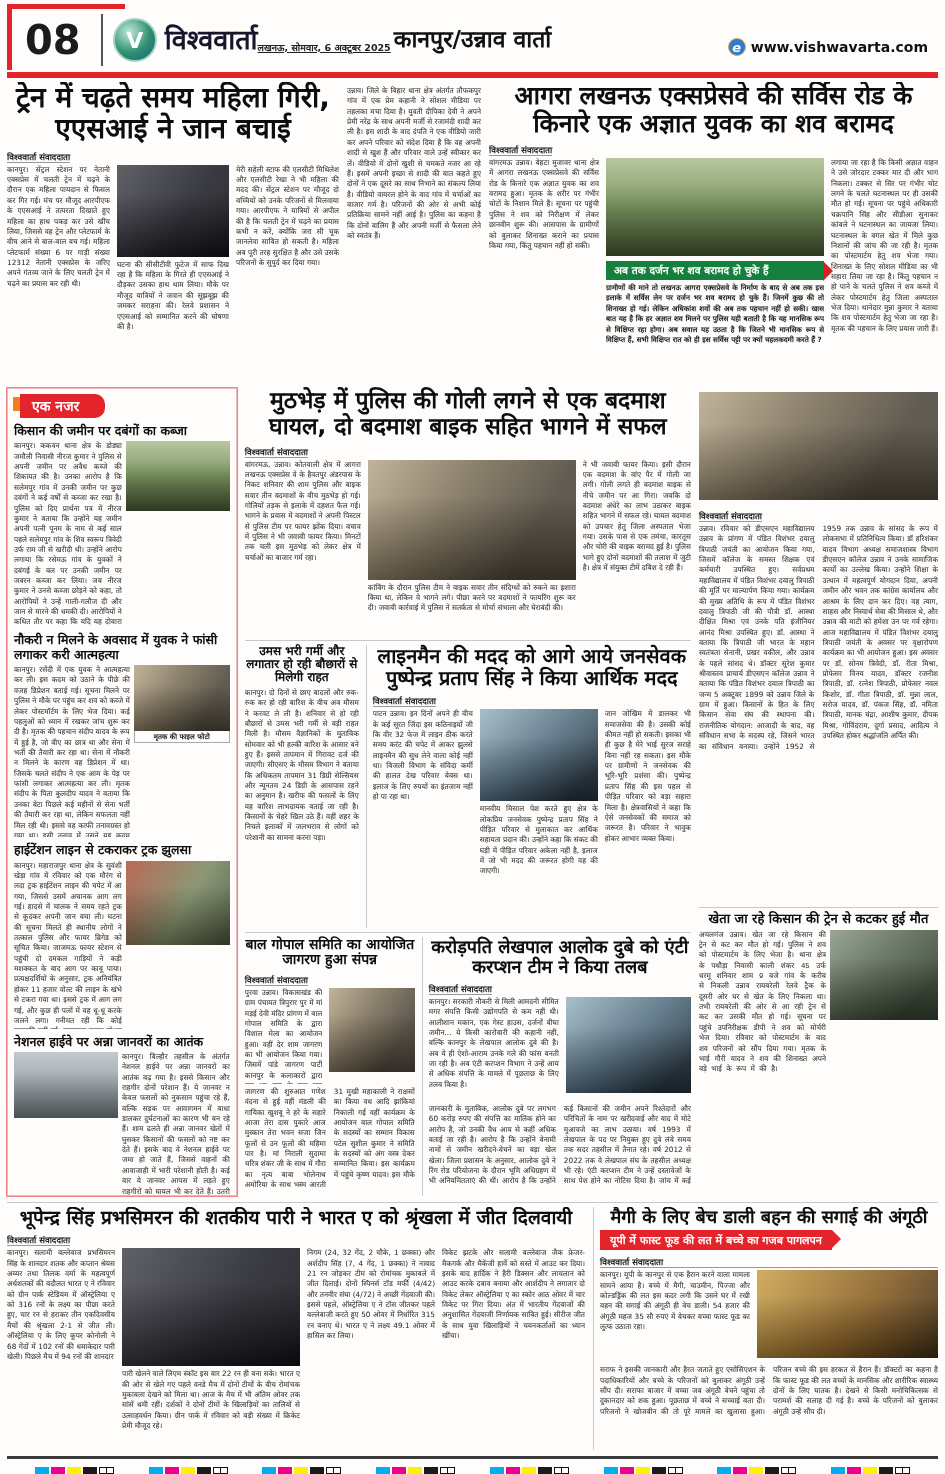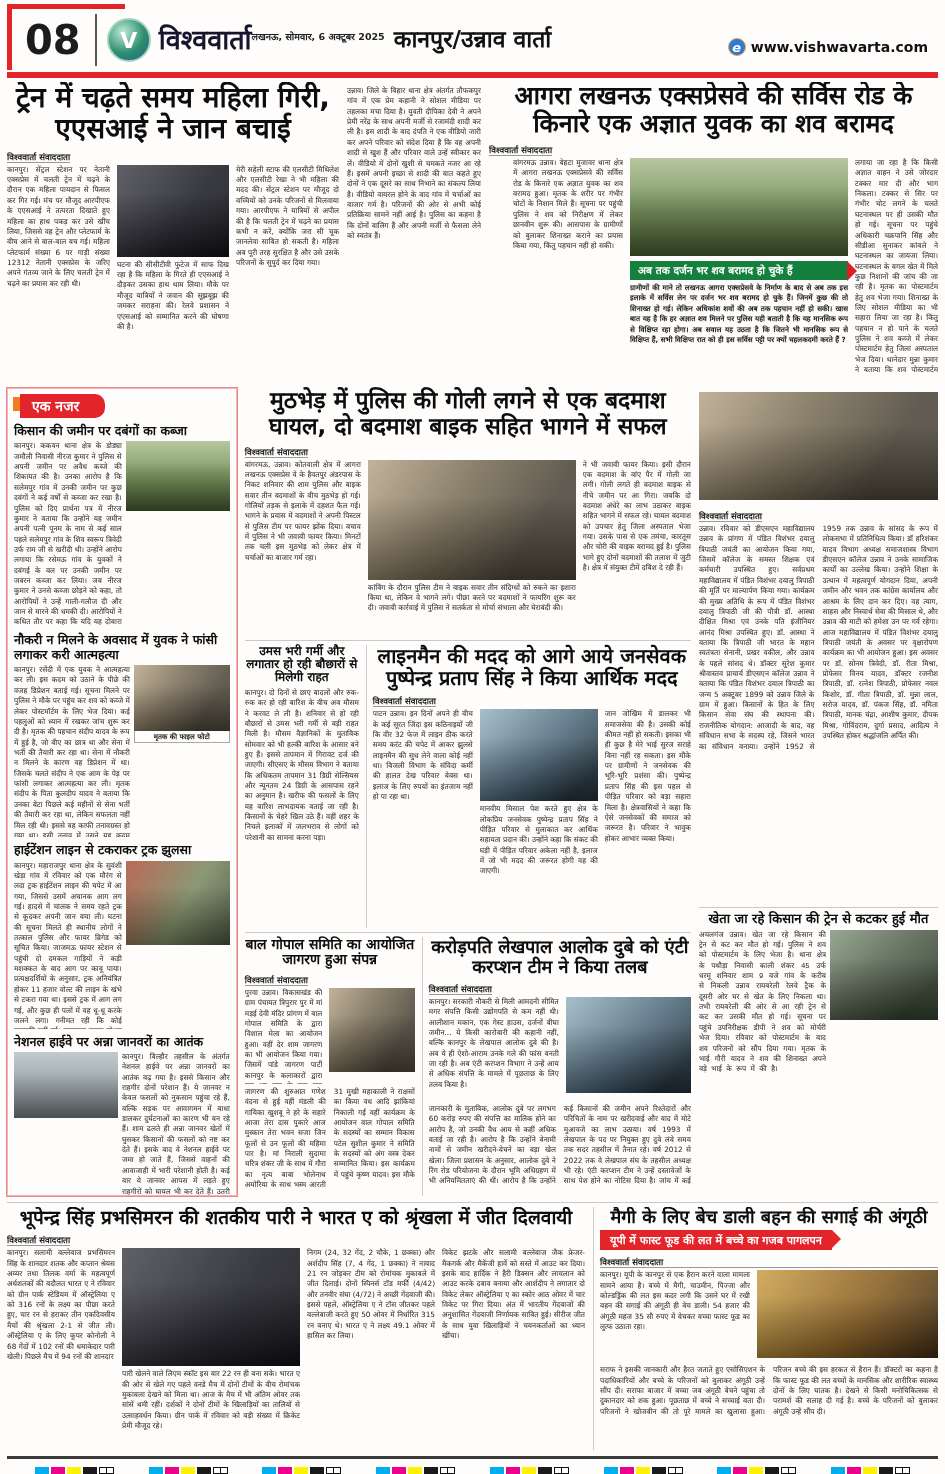--- a/index.html
+++ b/index.html
@@ -7,29 +7,29 @@
   .page {
     width:945px; height:1474px; margin:0 auto; background:#fffdfb;
     font-family:"DejaVu Sans", sans-serif; color:#1c1c1c; position:relative;
     overflow:hidden; padding:0 7px;
   }
   
   .hdr { height:72px; display:flex; align-items:center; position:relative; padding-top:8px; }
   .hdr-redbar { position:absolute; left:0; right:0; bottom:-6px; height:6px; background:#e4242b; }
   .hdr-corner { position:absolute; left:0; top:4px; width:118px; height:66px;
     border-left:5px solid #e4242b; border-top:5px solid #e4242b; }
-  .pageno { font-size:40px; font-weight:800; padding:0 14px 0 18px; line-height:1; z-index:1; }
+  .pageno { font-size:40px; font-weight:800; padding:0 20px 0 18px; line-height:1; z-index:1; }
   .hdr-div { width:2px; height:52px; background:#555; margin-right:10px; }
   .logo-circle { width:44px; height:44px; border-radius:50%;
     background:radial-gradient(circle at 35% 30%, #bfe9d8, #2e8f6e 55%, #1b5e8f);
     border:2px solid #9fd3c0; display:flex; align-items:center; justify-content:center;
     color:#fff; font-weight:800; font-size:22px; margin-right:8px; }
   .masthead-block { display:flex; flex-direction:row; }
   .masthead { font-size:27px; font-weight:800; color:#15152e; line-height:1.05; }
-  .edition { font-size:9.5px; font-weight:700; color:#222; margin-top:4px; }
+  .edition { font-size:9.5px; font-weight:700; color:#222; margin-top:15px;text-decoration:underline; }
   .section-title { position:absolute; left:50%; transform:translateX(-50%); top:22px;
     font-size:23px; font-weight:800; color:#111; }
   .website { position:absolute; right:10px; top:38px; display:flex; align-items:center; gap:5px;
     font-size:14px; font-weight:800; color:#111; }
   .e-icon { width:18px; height:18px; border-radius:50%; color:#fff; background:#2e7bd6;
     font-size:13px; font-weight:800; font-style:italic; display:flex; align-items:center;
     justify-content:center; border:1px solid #f0a33c; }
   
   .h-big { font-weight:800; text-align:center; color:#0d0d0d; line-height:1.12; }
   .byline { font-size:8.5px; font-weight:800; border-bottom:1px solid #999; display:inline-block; margin:3px 0 2px; }
@@ -118,21 +118,21 @@
     </div>
 
     <div style="width:134px; overflow:hidden;">
       <div class="bt" style="height:228px; margin-top:4px;">उन्नाव। जिले के बिहार थाना क्षेत्र अंतर्गत तौफकपुर गांव में एक प्रेम कहानी ने सोशल मीडिया पर तहलका मचा दिया है। युवती दीपिका देवी ने अपने प्रेमी नरेंद्र के साथ अपनी मर्जी से रजामंदी शादी कर ली है। इस शादी के बाद दंपति ने एक वीडियो जारी कर अपने परिवार को संदेश दिया है कि वह अपनी शादी से खुश हैं और परिवार वाले उन्हें स्वीकार कर लें। वीडियो में दोनों खुशी से चमकते नजर आ रहे हैं। इसमें अपनी इच्छा से शादी की बात कहते हुए दोनों ने एक दूसरे का साथ निभाने का संकल्प लिया है। वीडियो वायरल होने के बाद गांव में चर्चाओं का बाजार गर्म है। परिजनों की ओर से अभी कोई प्रतिक्रिया सामने नहीं आई है। पुलिस का कहना है कि दोनों बालिग हैं और अपनी मर्जी से फैसला लेने को स्वतंत्र हैं।</div>
     </div>
 
     <div style="flex:1; overflow:hidden;">
       <div class="h-big" style="font-size:25px;">आगरा लखनऊ एक्सप्रेसवे की सर्विस रोड के किनारे एक अज्ञात युवक का शव बरामद</div>
       <div class="byline">विश्ववार्ता संवाददाता</div>
       <div class="row" style="height:218px;">
-        <div class="bt" style="width:110px;margin-left:24px;">बांगरमऊ उन्नाव। बेहटा मुजावर थाना क्षेत्र में आगरा लखनऊ एक्सप्रेसवे की सर्विस रोड के किनारे एक अज्ञात युवक का शव बरामद हुआ। मृतक के शरीर पर गंभीर चोटों के निशान मिले हैं। सूचना पर पहुंची पुलिस ने शव को निरीक्षण में लेकर छानबीन शुरू की। आसपास के ग्रामीणों को बुलाकर शिनाख्त कराने का प्रयास किया गया, किंतु पहचान नहीं हो सकी।</div>
+        <div class="bt" style="width:110px;">बांगरमऊ उन्नाव। बेहटा मुजावर थाना क्षेत्र में आगरा लखनऊ एक्सप्रेसवे की सर्विस रोड के किनारे एक अज्ञात युवक का शव बरामद हुआ। मृतक के शरीर पर गंभीर चोटों के निशान मिले हैं। सूचना पर पहुंची पुलिस ने शव को निरीक्षण में लेकर छानबीन शुरू की। आसपास के ग्रामीणों को बुलाकर शिनाख्त कराने का प्रयास किया गया, किंतु पहचान नहीं हो सकी।</div>
         <div style="width:218px;">
           <div class="photo ph-green" style="width:218px; height:98px;"></div>
           <div class="callout">
             <span class="callout-head">अब तक दर्जन भर शव बरामद हो चुके हैं</span>
             <div class="callout-body" style="height:92px; overflow:hidden;">ग्रामीणों की माने तो लखनऊ आगरा एक्सप्रेसवे के निर्माण के बाद से अब तक इस इलाके में सर्विस लेन पर दर्जन भर शव बरामद हो चुके हैं। जिनमें कुछ की तो शिनाख्त हो गई। लेकिन अधिकांश शवों की अब तक पहचान नहीं हो सकी। खास बात यह है कि हर अज्ञात शव मिलने पर पुलिस यही बताती है कि यह मानसिक रूप से विक्षिप्त रहा होगा। अब सवाल यह उठता है कि जितने भी मानसिक रूप से विक्षिप्त हैं,  सभी विक्षिप्त रात को ही  इस सर्विस पट्टी पर क्यों चहलकदमी करते हैं ?</div>
           </div>
         </div>
         <div class="bt" style="flex:1;">लगाया जा रहा है कि किसी अज्ञात वाहन ने उसे जोरदार टक्कर मार दी और भाग निकला। टक्कर से सिर पर गंभीर चोट लगने के चलते घटनास्थल पर ही उसकी मौत हो गई। सूचना पर पहुंचे अधिकारी चक्रपानि सिंह और सीडीआ सुनाकर कांबले ने घटनास्थल का जायजा लिया। घटनास्थल के बगल खेत में मिले कुछ निशानों की जांच की जा रही है। मृतक का पोस्टमार्टम हेतु शव भेजा गया। शिनाख्त के लिए सोशल मीडिया का भी सहारा लिया जा रहा है। किंतु पहचान न हो पाने के चलते पुलिस ने शव कब्जे में लेकर पोस्टमार्टम हेतु जिला अस्पताल भेज दिया। थानेदार मुन्ना कुमार ने बताया कि शव पोस्टमार्टम हेतु भेजा जा रहा है। मृतक की पहचान के लिए प्रयास जारी हैं।</div>
       </div>
     </div>

